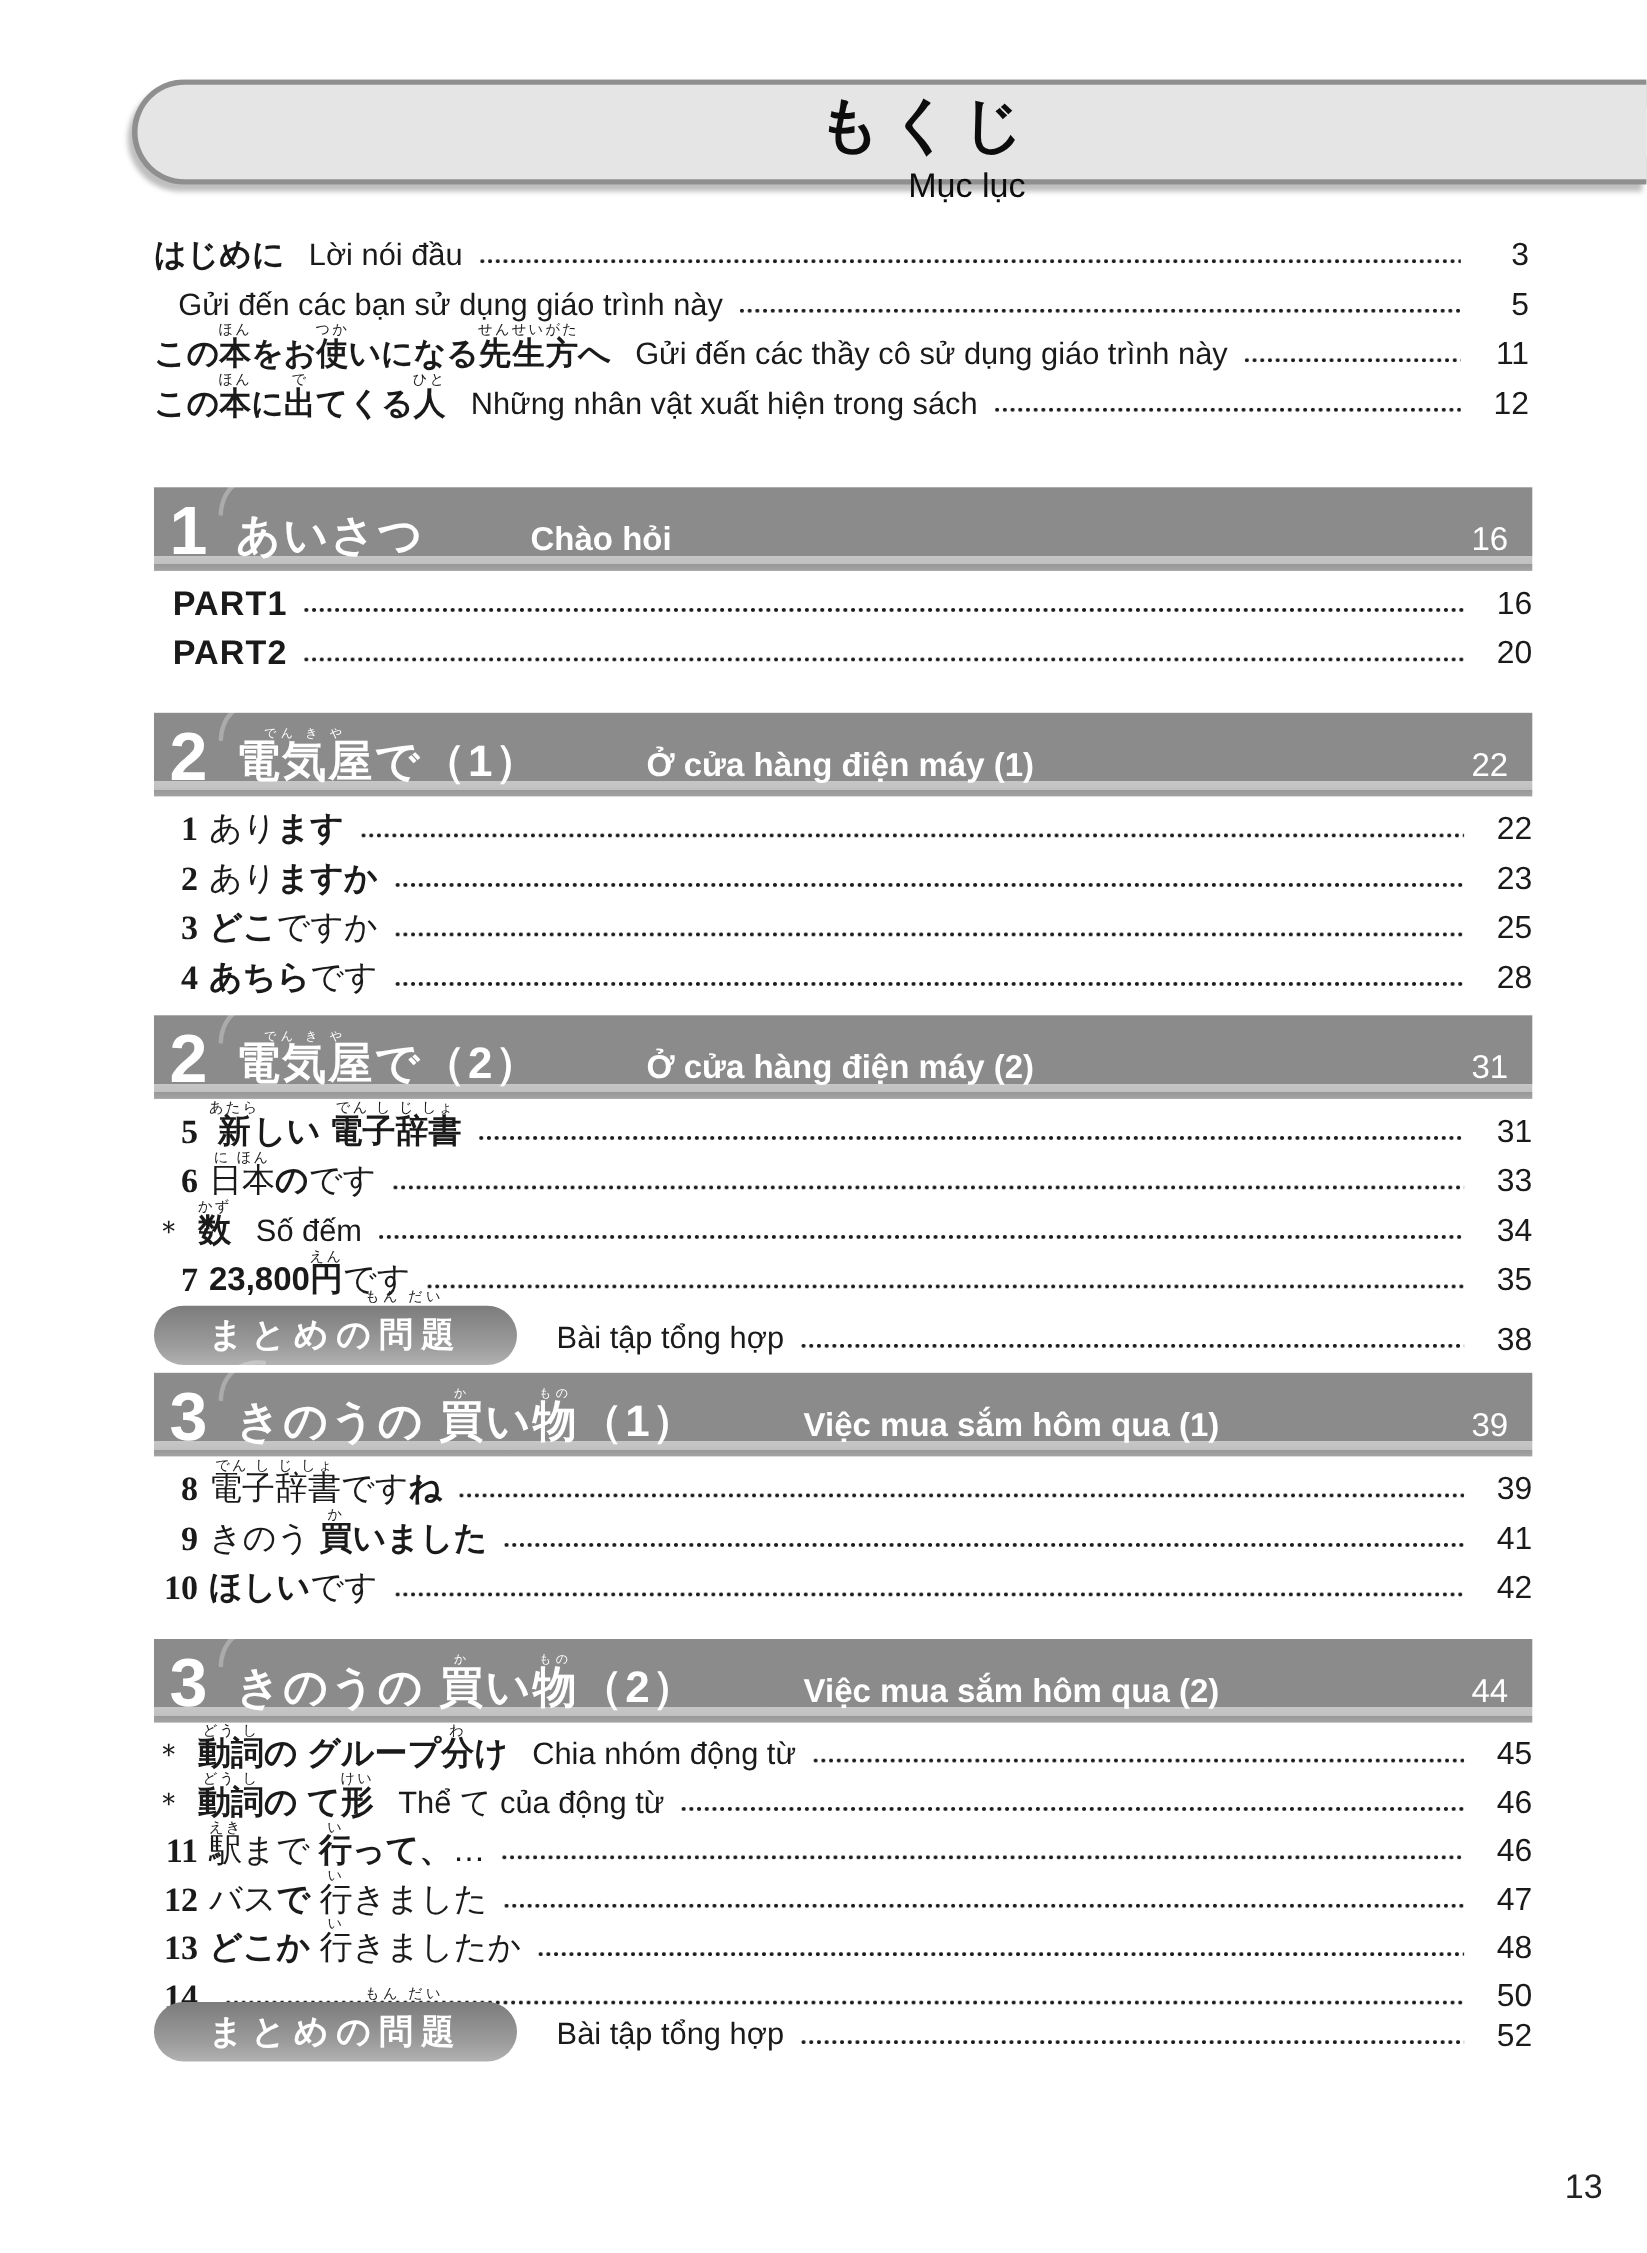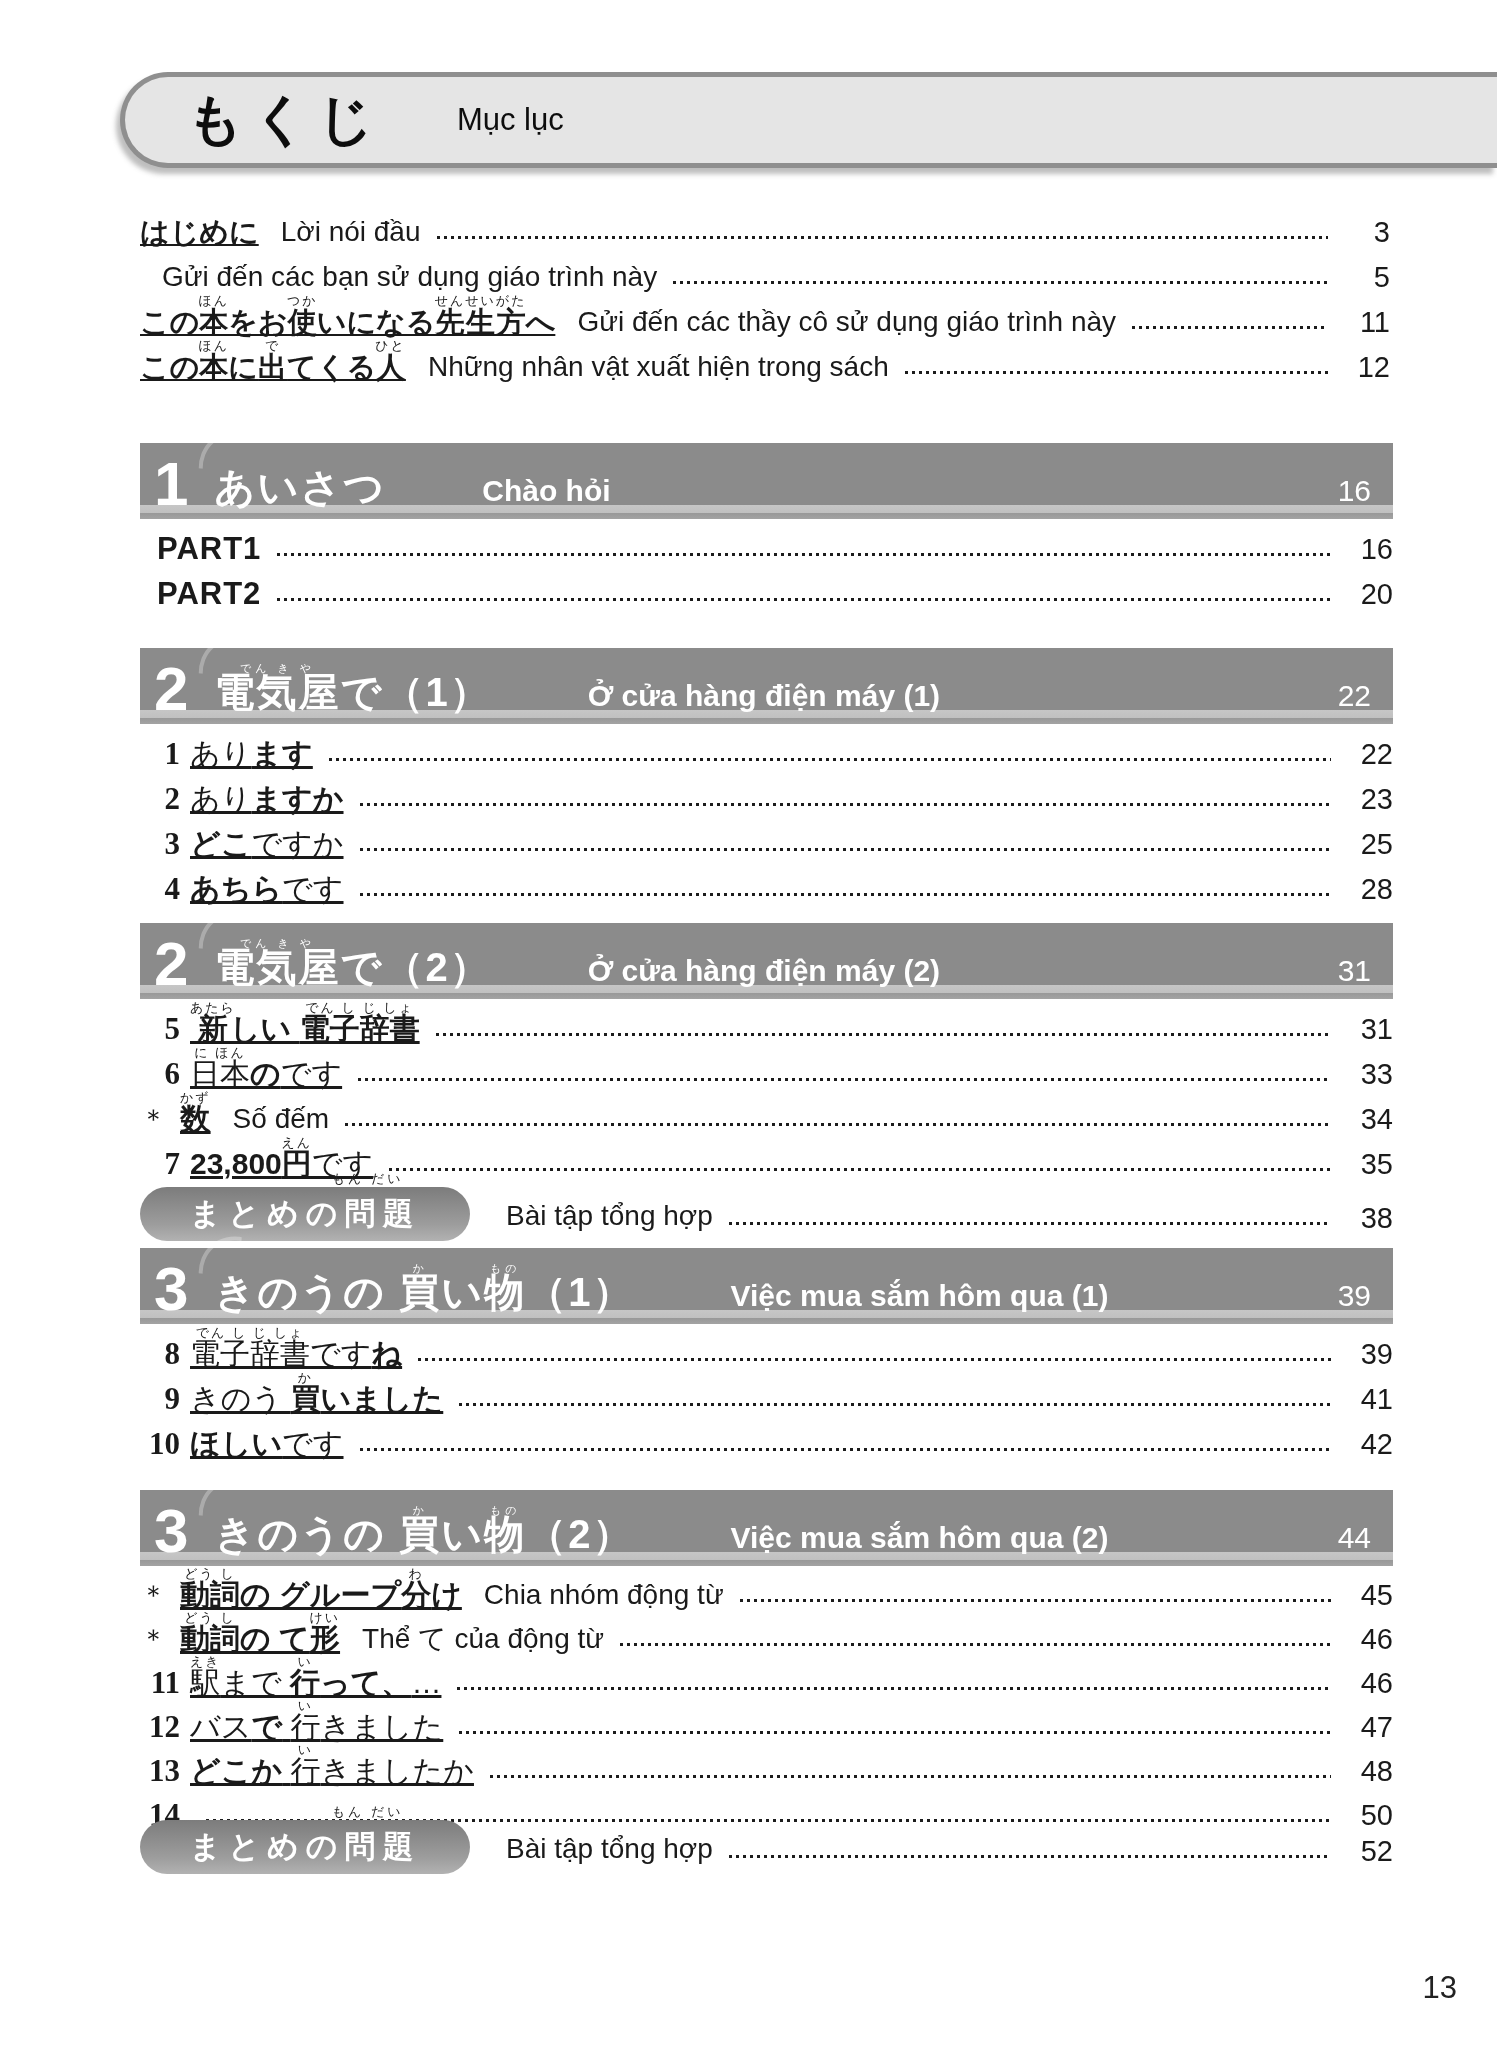--- a/index.html
+++ b/index.html
@@ -8,27 +8,27 @@
   }
   *{box-sizing:border-box;margin:0;padding:0;}
   html,body{width:1497px;height:2048px;}
   body{position:relative;background:#fff;color:var(--text);
        font-family:"Liberation Sans","DejaVu Sans",sans-serif;overflow:hidden;}
 
   
   .header-bar{position:absolute;top:72px;left:120px;right:0;height:96px;
     background:var(--header-fill);border:5px solid var(--header-border);border-right:none;
     border-radius:52px 0 0 52px;display:flex;align-items:center;padding-left:62px;
-    box-shadow:-4px 6px 5px rgba(110,110,110,.45);}
+    box-shadow:-4px 6px 5px rgba(110,110,110,.45);flex-direction:column;}
   .title-jp{font-size:55px;font-weight:bold;letter-spacing:9px;color:#0d0d0d;}
   .title-vi{font-size:31px;margin-left:74px;color:#0d0d0d;}
 
   
   .row{display:flex;align-items:flex-end;height:45px;}
-  .jp{font-size:30px;line-height:34px;white-space:nowrap;text-decoration:underline;}
+  .jp{font-size:30px;line-height:34px;white-space:nowrap;}
   .jp .b{font-weight:bold;}
   .intro .jp{font-weight:bold;font-size:29px;}
   .vi{font-size:28px;line-height:34px;margin-left:22px;white-space:nowrap;}
   .leader{flex:1;height:5px;margin:0 10px 9px 14px;
     background-image:radial-gradient(circle,var(--dot) 1.7px,transparent 1.9px);
     background-size:7px 5px;background-repeat:repeat-x;background-position:left bottom;}
   .pg{min-width:52px;text-align:right;font-size:29px;line-height:34px;}
   ruby{ruby-position:over;}
   rt{font-size:13px;letter-spacing:2px;font-weight:normal;text-align:center;}
 

